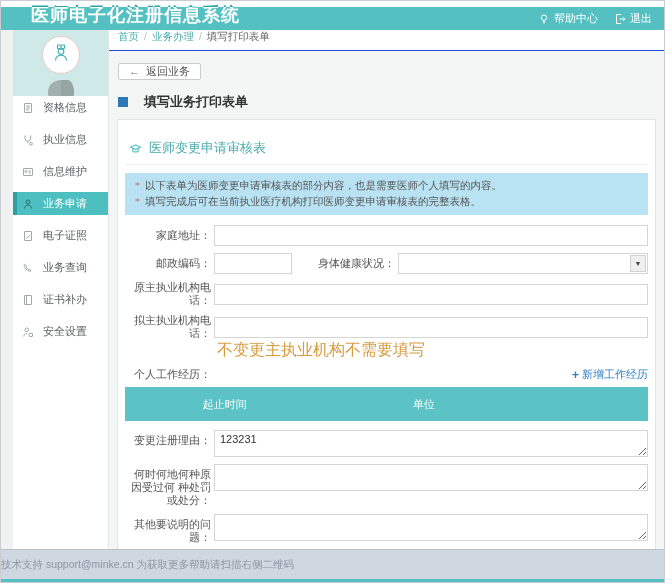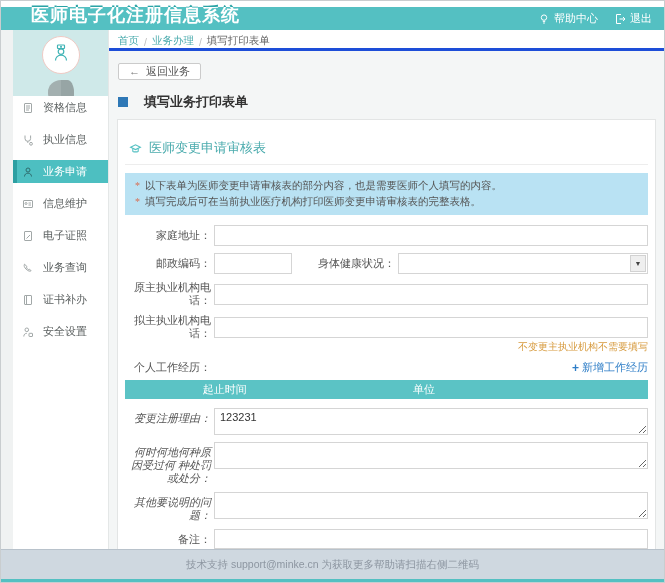--- a/index.html
+++ b/index.html
@@ -23,21 +23,21 @@
   .avatar-circle { position:absolute; left:50%; top:6px; transform:translateX(-50%); width:38px; height:38px; border-radius:50%; background:#fff; border:1px solid #f0cac4; display:flex; align-items:center; justify-content:center; }
   .avatar-bust { position:absolute; left:50%; bottom:-8px; transform:translateX(-50%); width:26px; height:24px; border-radius:50% 50% 45% 45%; background:#a3b0b0; }
   .avatar-bust:after { content:""; position:absolute; right:0; top:0; width:13px; height:24px; border-radius:0 50% 45% 0; background:#97a5a5; }
   .menu { display:flex; flex-direction:column;gap:9px; }
   .mitem { height:23px; display:flex; align-items:center; gap:9px; padding-left:9px; font-size:11px; color:#5a5f5f; cursor:pointer; }
   .micon { width:12px; height:12px; color:#a2a8a8; flex:none; display:flex; align-items:center; }
   .mitem.active { background:#4dbfc1; color:#fff; box-shadow:inset 4px 0 0 #2d9fa2; }
   .mitem.active .micon { color:#2e6c6e; }
 
   .main { flex:1; background:#f4f6f6; display:flex; flex-direction:column; overflow:hidden; }
-  .breadcrumb { height:21px; background:#fff; border-bottom:3px solid #1d4ed8; display:flex; align-items:flex-end; gap:5px; padding-left:9px; font-size:10.5px; flex:none; }
+  .breadcrumb { height:21px; background:#fff; border-bottom:1px solid #1d4ed8; display:flex; align-items:flex-start; gap:5px; padding-left:9px; font-size:10.5px; flex:none; }
   .bc-link { color:#4aabad; cursor:pointer; }
   .bc-sep { color:#c0c0c0; }
   .bc-current { color:#666; }
   .back-btn { margin:12px 0 0 9px; align-self:flex-start; display:inline-flex; align-items:center; gap:6px; height:20px; padding:0 10px; background:#fff; border:1px solid #cbcbcb; border-radius:2px; font-size:11px; color:#555; cursor:pointer; }
   .back-ic { font-size:11px; color:#777; line-height:1; }
   .page-title { margin:13px 13px 0 9px; display:flex; align-items:center; gap:16px; }
   .pt-square { width:10px; height:10px; background:#2e78b6; }
   .pt-text { font-size:13px; font-weight:bold; color:#333; }
 
   
@@ -49,34 +49,34 @@
   .note-star { color:#d86c51; margin-right:5px; font-size:10px; }
 
   .form-rows { margin-top:10px; }
   .frow { display:flex; align-items:center; margin-bottom:7px; }
   .flabel { width:86px; flex:none; text-align:right; font-size:11px; color:#555; line-height:13px; }
   .f-input { flex:1; height:21px; border:1px solid #d5d5d5; background:#fff; margin-left:3px; font-size:11px; color:#333; padding:0 4px; outline:none; min-width:0; }
   .f-input.postal { flex:none; width:78px; }
   .flabel2 { width:103px; flex:none; text-align:right; font-size:11px; color:#555; }
   .select-box { flex:1; height:21px; border:1px solid #d5d5d5; background:#fff; margin-left:3px; position:relative; cursor:pointer; }
   .select-arrow { position:absolute; right:1px; top:1px; bottom:1px; width:16px; background:#efefef; border:1px solid #d2d2d2; display:flex; align-items:center; justify-content:center; font-size:7px; color:#444; }
-  .hint { margin:-3px 0 6px 92px; font-size:10px; color:#d79b3f;text-align:right; }
+  .hint { margin:-3px 0 6px 92px; font-size:16px; color:#d79b3f; }
   .work-row { display:flex; align-items:center; margin:2px 0 5px 0; }
   .add-link { margin-left:auto; display:flex; align-items:center; gap:3px; font-size:11px; color:#2f7ec7; cursor:pointer; }
   .add-plus { font-weight:bold; font-size:12px; }
-  .wtable { display:flex; height:19px; background:#5bc3c5; margin:2px 0 9px 0;gap:12px; }
+  .wtable { display:flex; height:34px; background:#5bc3c5; margin:2px 0 9px 0;gap:12px; }
   .wth { color:#fff; font-size:11px; display:flex; align-items:center; justify-content:center; }
   .wth.c1 { width:40%; } .wth.c2 { width:35%; } .wth.c3 { width:25%; }
   .frow.top { align-items:flex-start; }
-  .frow.top .flabel { padding-top:4px;font-style:italic; }
+  .frow.top .flabel { padding-top:4px; }
   .f-area { flex:1; height:27px; border:1px solid #d5d5d5; margin-left:3px; font-family:"Liberation Sans","DejaVu Sans",sans-serif; font-size:11px; color:#333; padding:2px 5px; resize:both; outline:none; min-width:0; }
   .f-input.remark { height:20px; }
 
   
-  .footer { height:30px; background:#cfd8e0; border-top:1px solid #b8c2cb; display:flex; align-items:center; justify-content:center; }
+  .footer { height:30px; background:#cfd8e0; border-top:1px solid #b8c2cb; display:flex; align-items:center; justify-content:flex-start; }
   .footer-text { font-size:10.5px; color:#8d96a1; }
   .bottom-strip { height:6px; background:#54c0c2; }
 </style>
 </head>
 <body>
 
 <div class="window">
 
   <div class="topstrip">
     <span class="title-ghost">医师电子化注册信息系统</span>
@@ -134,38 +134,38 @@
         <div class="mitem">
           <span class="micon">
               <svg width="12" height="12" viewBox="0 0 12 12" fill="none" stroke="currentColor" stroke-width="1">
                 <path d="M3 1.5v3a2.8 2.8 0 0 0 5.6 0v-3"></path>
                 <path d="M5.8 7.3v1.6"></path>
                 <circle cx="9" cy="9.8" r="1.4"></circle>
               </svg>
             </span>
           <span>执业信息</span>
         </div>
-        <div class="mitem active">
-          <span class="micon">
-              <svg width="12" height="12" viewBox="0 0 12 12" fill="none" stroke="currentColor" stroke-width="1">
-                <circle cx="6" cy="4" r="2"></circle>
-                <path d="M2.5 10.5c0-2 1.6-3.4 3.5-3.4s3.5 1.4 3.5 3.4"></path>
-              </svg>
-            </span>
-          <span>业务申请</span>
-        </div>
         <div class="mitem">
           <span class="micon">
               <svg width="12" height="12" viewBox="0 0 12 12" fill="none" stroke="currentColor" stroke-width="1">
                 <rect x="1.5" y="2.5" width="9" height="7" rx="0.5"></rect>
                 <circle cx="4" cy="5.5" r="1"></circle>
                 <path d="M6.5 5h2.5M6.5 7h2.5"></path>
               </svg>
             </span>
           <span>信息维护</span>
+        </div>
+        <div class="mitem active">
+          <span class="micon">
+              <svg width="12" height="12" viewBox="0 0 12 12" fill="none" stroke="currentColor" stroke-width="1">
+                <circle cx="6" cy="4" r="2"></circle>
+                <path d="M2.5 10.5c0-2 1.6-3.4 3.5-3.4s3.5 1.4 3.5 3.4"></path>
+              </svg>
+            </span>
+          <span>业务申请</span>
         </div>
         <div class="mitem">
           <span class="micon">
               <svg width="12" height="12" viewBox="0 0 12 12" fill="none" stroke="currentColor" stroke-width="1">
                 <rect x="2.5" y="1.5" width="7" height="9" rx="0.5"></rect>
                 <path d="M4.5 8.5l3.5-3.5"></path>
               </svg>
             </span>
           <span>电子证照</span>
         </div>

